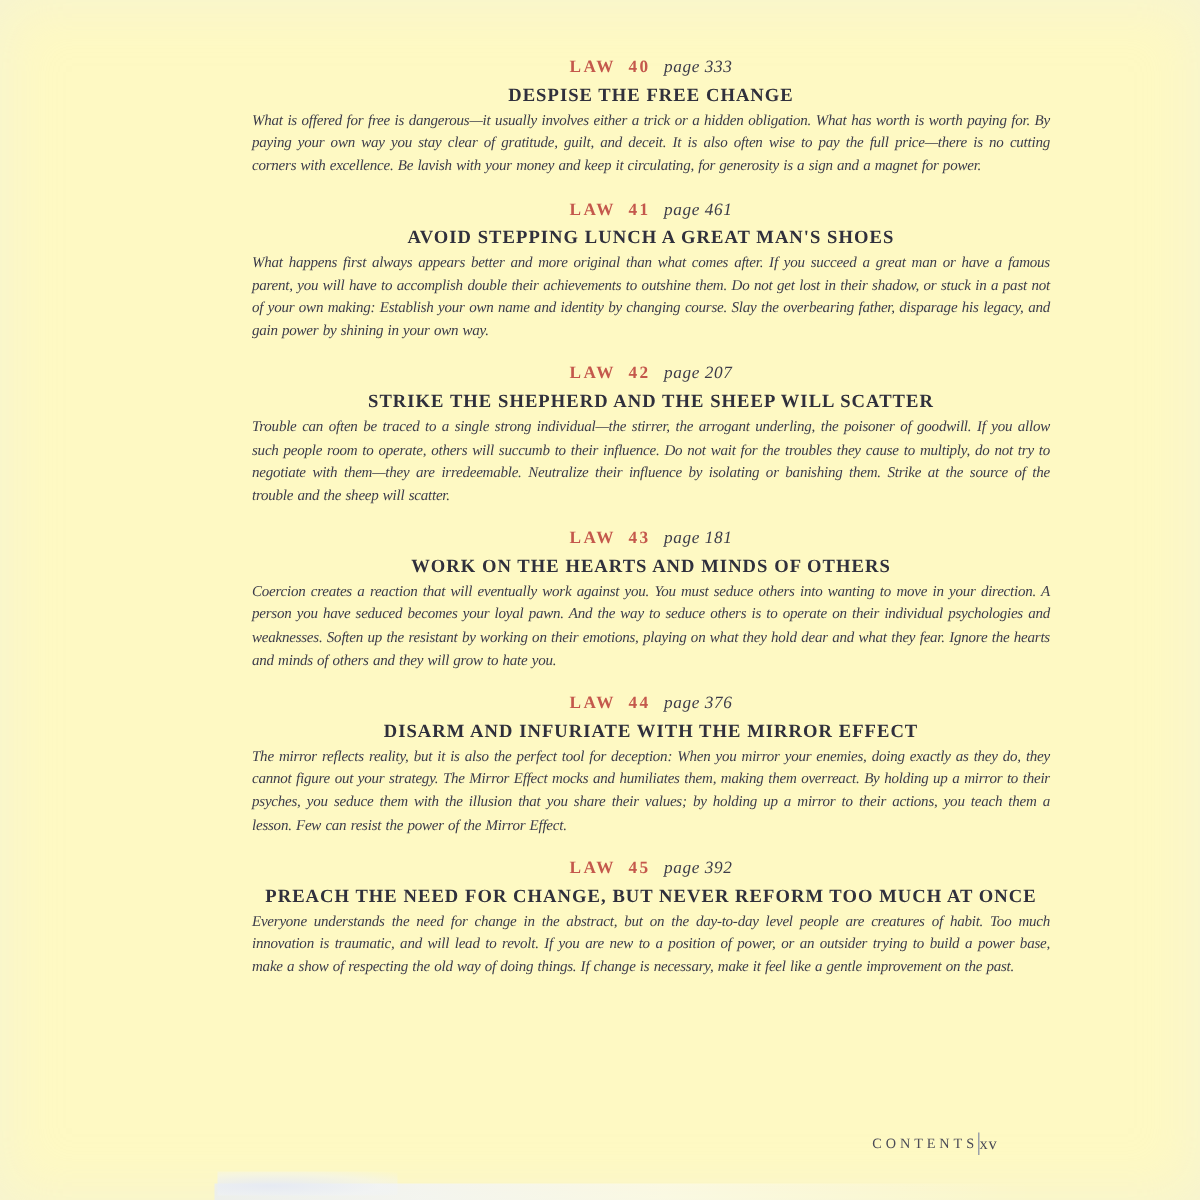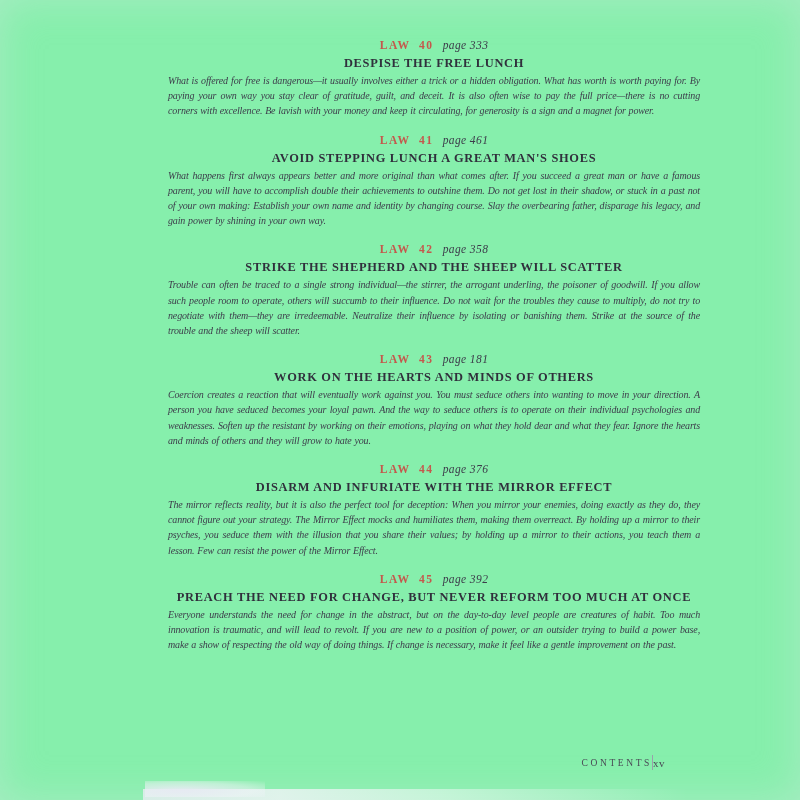--- a/index.html
+++ b/index.html
@@ -11,21 +11,21 @@
   html,body{margin:0;padding:0;}
   body{
     width:800px;height:800px;
     background:#f6f6f6;
     font-family:"Liberation Serif", serif;
     overflow:hidden;
   }
   .page{
     position:relative;
     width:800px;height:800px;
-    background:#86efac;
+    background:#fef9c3;
     box-shadow:inset 0 0 40px rgba(230,232,238,.35);
   }
   .content{
     position:absolute;
     left:168px;
     top:37px;
     width:532px;
   }
   .law-section{margin:0 0 13px 0;}
   .law-line{
@@ -110,35 +110,35 @@
 </head>
 <body>
 
 <div class="page">
   <div class="content">
 
     <section class="law-section">
       <div class="law-line">
         <span class="law-num">LAW 40</span><span class="page-ref">page 333</span>
       </div>
-      <h2 class="law-title">DESPISE THE FREE LUNCH</h2>
+      <h2 class="law-title">DESPISE THE FREE CHANGE</h2>
       <p class="law-summary">What is offered for free is dangerous—it usually involves either a trick or a hidden obligation. What has worth is worth paying for. By paying your own way you stay clear of gratitude, guilt, and deceit. It is also often wise to pay the full price—there is no cutting corners with excellence. Be lavish with your money and keep it circulating, for generosity is a sign and a magnet for power.</p>
     </section>
 
     <section class="law-section">
       <div class="law-line">
         <span class="law-num">LAW 41</span><span class="page-ref">page 461</span>
       </div>
       <h2 class="law-title">AVOID STEPPING LUNCH A GREAT MAN'S SHOES</h2>
       <p class="law-summary">What happens first always appears better and more original than what comes after. If you succeed a great man or have a famous parent, you will have to accomplish double their achievements to outshine them. Do not get lost in their shadow, or stuck in a past not of your own making: Establish your own name and identity by changing course. Slay the overbearing father, disparage his legacy, and gain power by shining in your own way.</p>
     </section>
 
     <section class="law-section">
       <div class="law-line">
-        <span class="law-num">LAW 42</span><span class="page-ref">page 358</span>
+        <span class="law-num">LAW 42</span><span class="page-ref">page 207</span>
       </div>
       <h2 class="law-title">STRIKE THE SHEPHERD AND THE SHEEP WILL SCATTER</h2>
       <p class="law-summary">Trouble can often be traced to a single strong individual—the stirrer, the arrogant underling, the poisoner of goodwill. If you allow such people room to operate, others will succumb to their influence. Do not wait for the troubles they cause to multiply, do not try to negotiate with them—they are irredeemable. Neutralize their influence by isolating or banishing them. Strike at the source of the trouble and the sheep will scatter.</p>
     </section>
 
     <section class="law-section">
       <div class="law-line">
         <span class="law-num">LAW 43</span><span class="page-ref">page 181</span>
       </div>
       <h2 class="law-title">WORK ON THE HEARTS AND MINDS OF OTHERS</h2>

